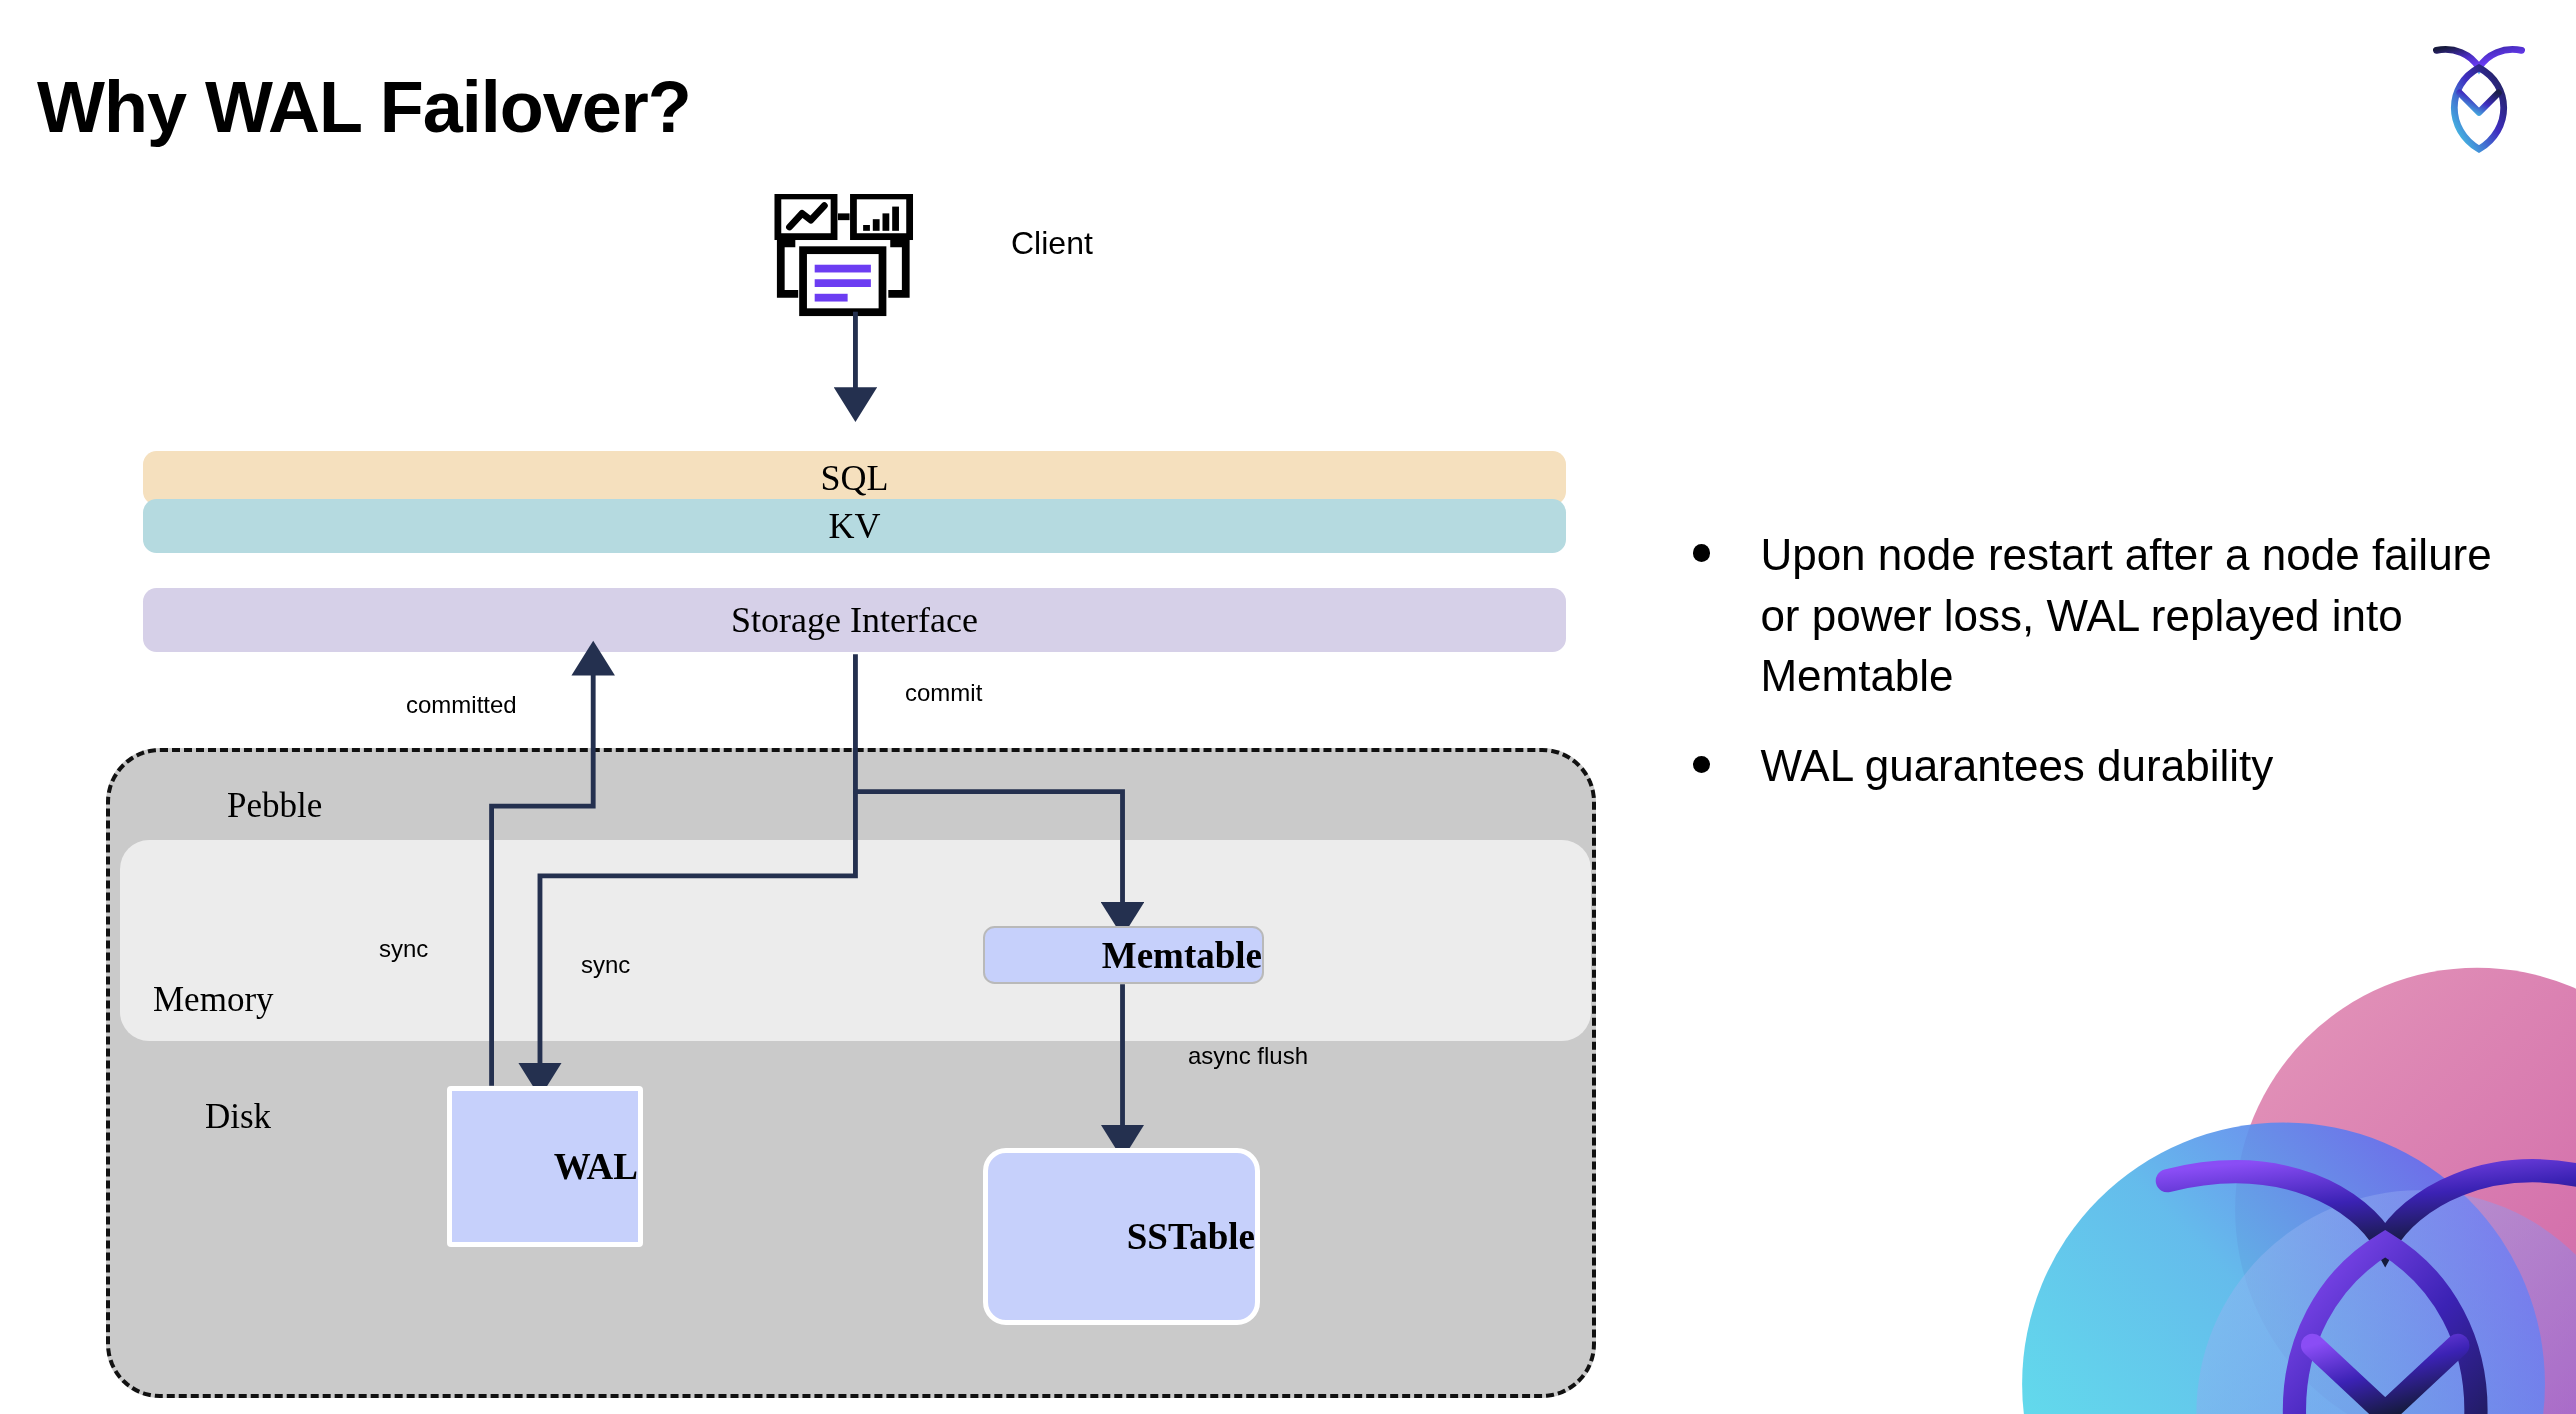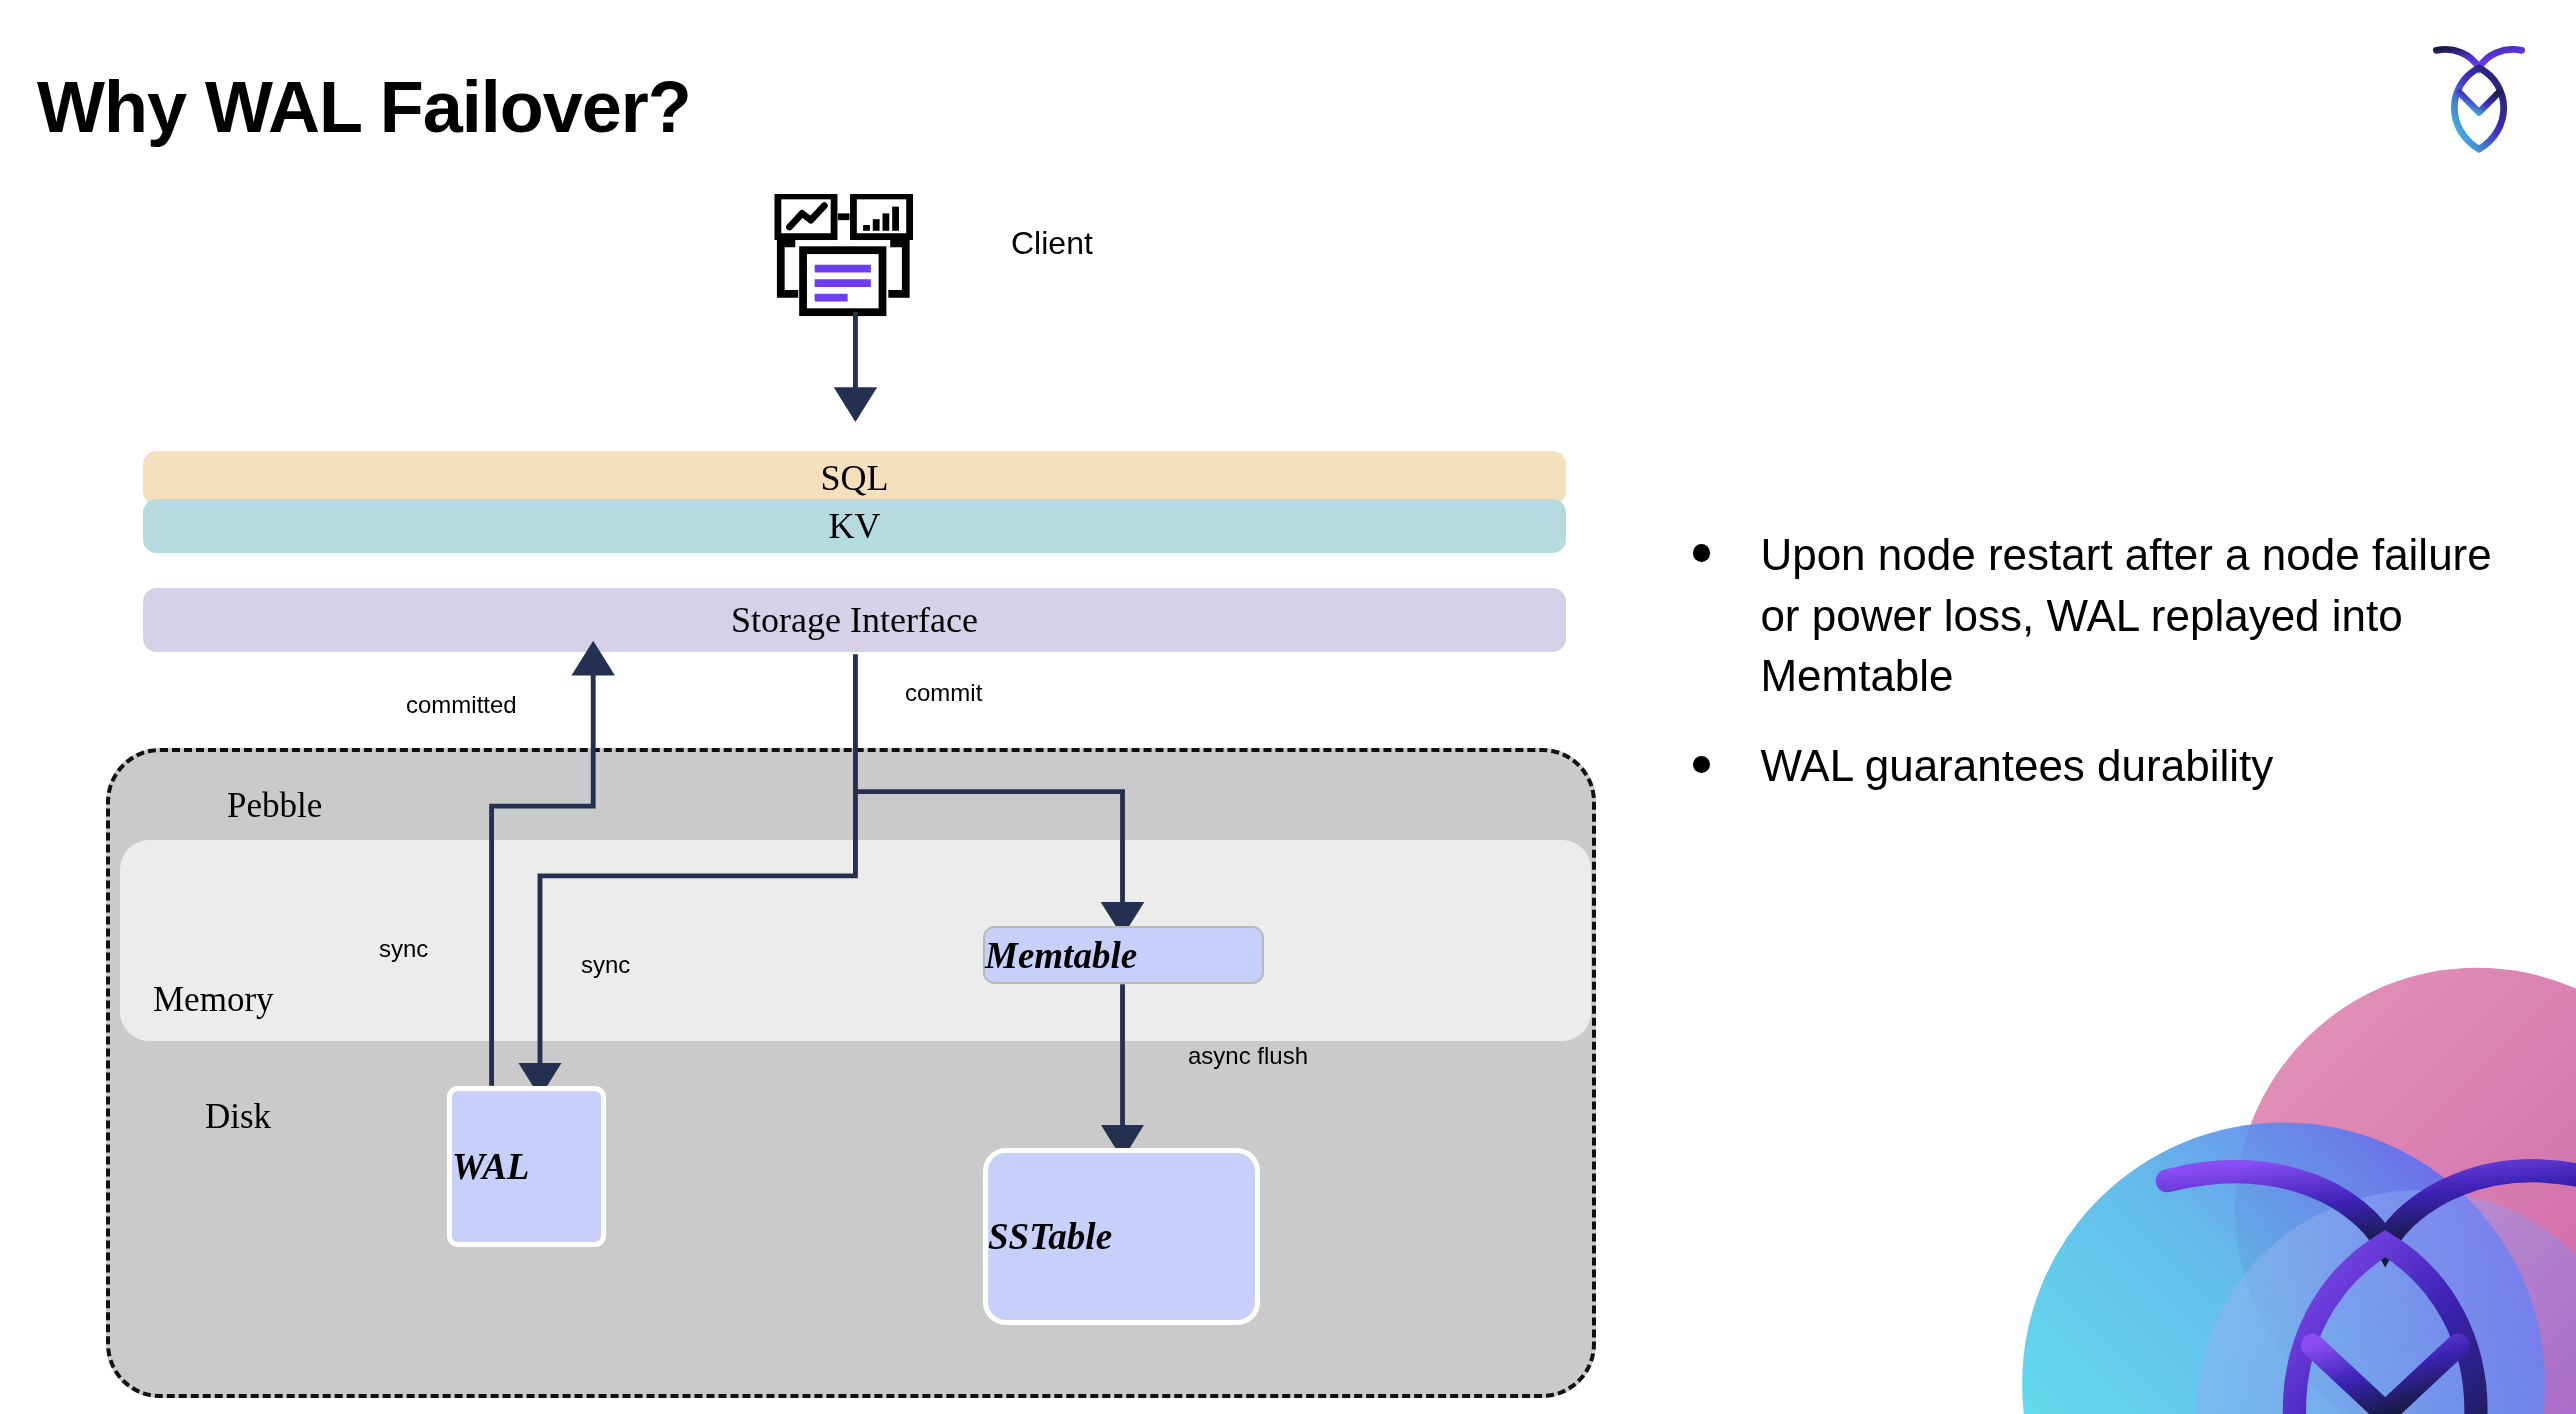--- a/index.html
+++ b/index.html
@@ -128,37 +128,36 @@
     font-size: 35px;
     color: #000000;
   }
 
   
   .data-box {
     position: absolute;
     background: #c6d0fb;
     display: flex;
     align-items: center;
-    justify-content: flex-start;
+    justify-content: flex-end;
     font-family: "Liberation Serif", serif;
     font-weight: bold;
     color: #000000;
     box-sizing: border-box;
-    font-style: italic;
   }
   #box-memtable {
     left: 983px; top: 926px; width: 281px; height: 58px;
     border: 2.9px solid #b9b9b9;
     border-radius: 11.6px;
     font-size: 37px;
   }
   #box-wal {
-    left: 447px; top: 1086px; width: 159px; height: 161px;
+    left: 447px; top: 1086px; width: 196px; height: 161px;
     border: 5.8px solid #ffffff;
-    border-radius: 11px;
+    border-radius: 4px;
     font-size: 37px;
   }
   #box-sstable {
     left: 983px; top: 1148px; width: 277px; height: 177px;
     border: 5.8px solid #ffffff;
     border-radius: 23px;
     font-size: 37px;
   }
 
   

